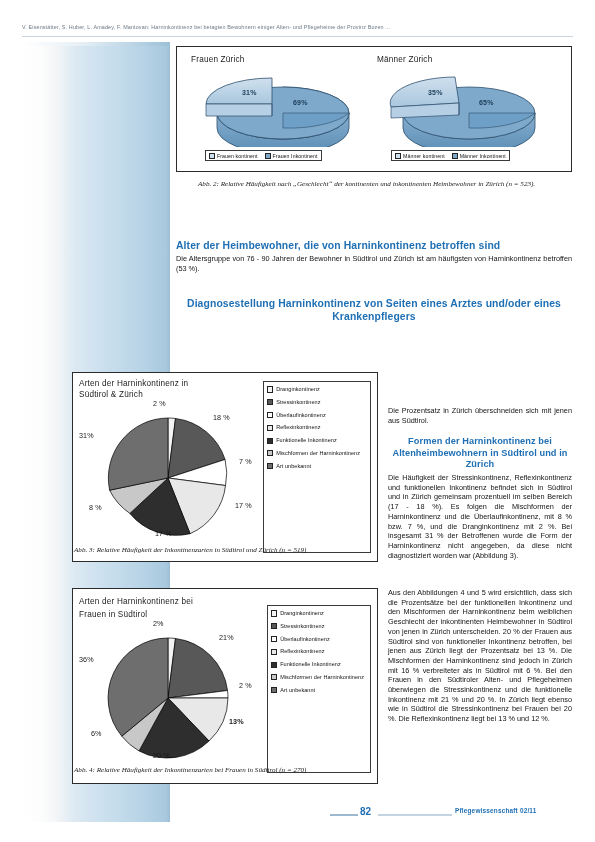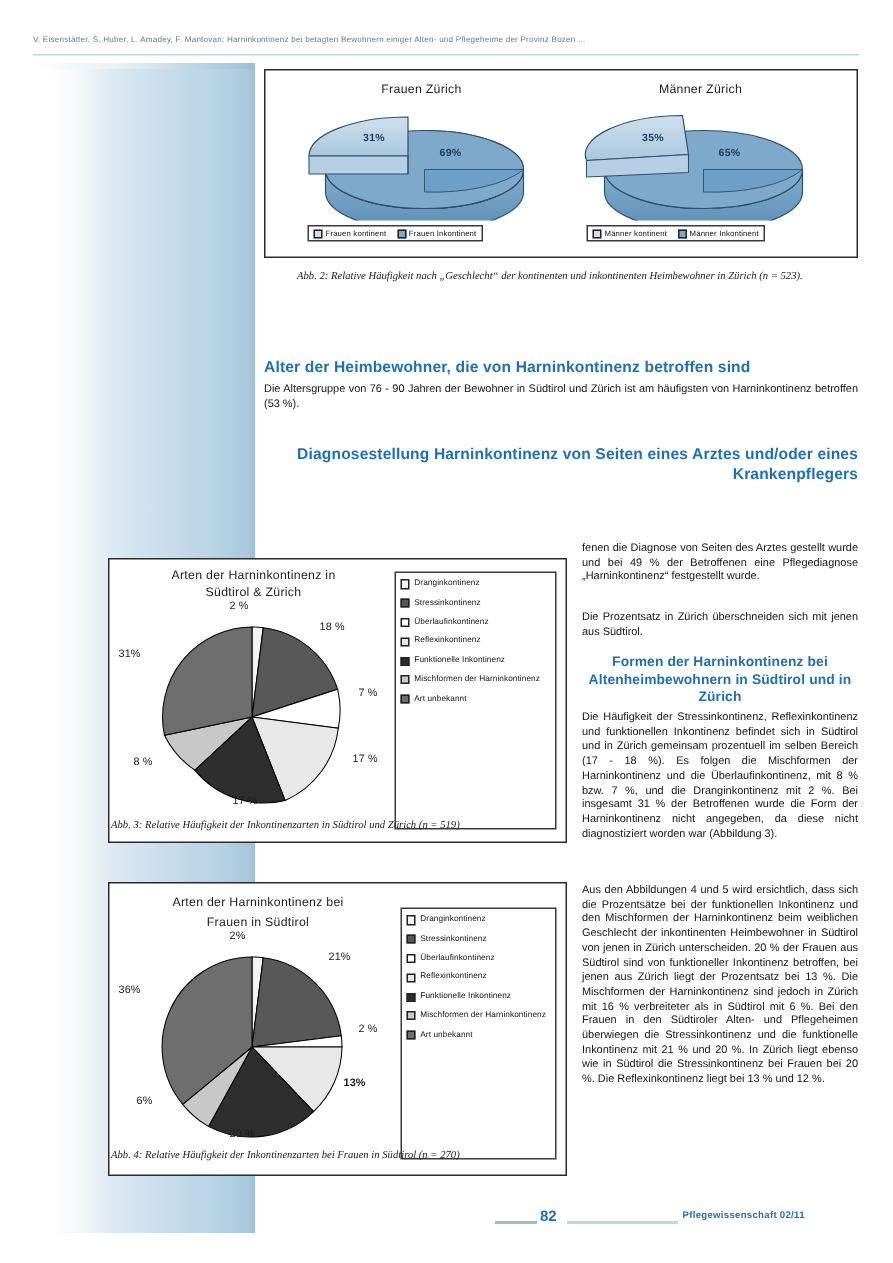--- a/index.html
+++ b/index.html
@@ -61,21 +61,21 @@
   
   .figbox {
     position: absolute;
     border: 1px solid #2b2b2b;
     background: #ffffff;
     box-sizing: border-box;
   }
   #fig2-box { left: 176px; top: 46px; width: 396px; height: 126px; }
 
   .fig-title {
-    text-align: center;
+    text-align: left;
     font-size: 8.2px;
     color: #1c1c1c;
     letter-spacing: .2px;
   }
 
   
   .pie3d-wrap { position: absolute; }
   .pie3d-label {
     position: absolute;
     font-size: 7px;
@@ -120,21 +120,21 @@
     color: #1f6fb4;
     font-weight: bold;
     letter-spacing: .1px;
   }
   #h-alter {
     left: 176px; top: 240px; width: 396px;
     font-size: 10.4px;
   }
   #h-diag {
     left: 176px; top: 297px; width: 396px;
-    font-size: 10.4px; text-align: right; line-height: 13px;
+    font-size: 10.4px; text-align: center; line-height: 13px;
   }
   #h-formen {
     left: 388px; top: 436px; width: 184px;
     font-size: 9.2px; text-align: center; line-height: 11.5px;
   }
 
   .body-text {
     position: absolute;
     font-size: 7.3px;
     line-height: 9.7px;
@@ -285,21 +285,20 @@
       </span>
     </div>
   </div>
 
   <div class="caption" style="left:198px;top:180px;width:352px;">Abb. 2: Relative Häufigkeit nach „Geschlecht“ der kontinenten und inkontinenten Heimbewohner in Zürich (n = 523).</div>
 
   <div class="h-blue" id="h-alter">Alter der Heimbewohner, die von Harninkontinenz betroffen sind</div>
   <div class="body-text" id="p-alter">Die Altersgruppe von 76 - 90 Jahren der Bewohner in Südtirol und Zürich ist am häufigsten von Harninkontinenz betroffen (53 %).</div>
 
   <div class="h-blue" id="h-diag">Diagnosestellung Harninkontinenz von Seiten eines Arztes und/oder eines Krankenpflegers</div>
-  <div class="body-text" id="p-diag2">fenen die Diagnose von Seiten des Arztes gestellt wurde und bei 49 % der Betroffenen eine Pflegediagnose „Harninkontinenz“ festgestellt wurde.</div>
   <div class="body-text" id="p-diag3">Die Prozentsatz in Zürich überschneiden sich mit jenen aus Südtirol.</div>
 
   <div class="h-blue" id="h-formen">Formen der Harninkontinenz bei Altenheimbewohnern in Südtirol und in Zürich</div>
   <div class="body-text" id="p-formen">Die Häufigkeit der Stressinkontinenz, Reflexinkontinenz und funktionellen Inkontinenz befindet sich in Südtirol und in Zürich gemeinsam prozentuell im selben Bereich (17 - 18 %). Es folgen die Mischformen der Harninkontinenz und die Überlaufinkontinenz, mit 8 % bzw. 7 %, und die Dranginkontinenz mit 2 %. Bei insgesamt 31 % der Betroffenen wurde die Form der Harninkontinenz nicht angegeben, da diese nicht diagnostiziert worden war (Abbildung 3).</div>
   <div class="body-text" id="p-abb45">Aus den Abbildungen 4 und 5 wird ersichtlich, dass sich die Prozentsätze bei der funktionellen Inkontinenz und den Mischformen der Harninkontinenz beim weiblichen Geschlecht der inkontinenten Heimbewohner in Südtirol von jenen in Zürich unterscheiden. 20 % der Frauen aus Südtirol sind von funktioneller Inkontinenz betroffen, bei jenen aus Zürich liegt der Prozentsatz bei 13 %. Die Mischformen der Harninkontinenz sind jedoch in Zürich mit 16 % verbreiteter als in Südtirol mit 6 %. Bei den Frauen in den Südtiroler Alten- und Pflegeheimen überwiegen die Stressinkontinenz und die funktionelle Inkontinenz mit 21 % und 20 %. In Zürich liegt ebenso wie in Südtirol die Stressinkontinenz bei Frauen bei 20 %. Die Reflexinkontinenz liegt bei 13 % und 12 %.</div>
 
   <div class="figbox" id="fig3-box">
     <div class="fig-title" style="position:absolute;left:6px;top:6px;width:180px;">Arten der Harninkontinenz in</div>
     <div class="fig-title" style="position:absolute;left:6px;top:17px;width:180px;">Südtirol &amp; Zürich</div>
 

